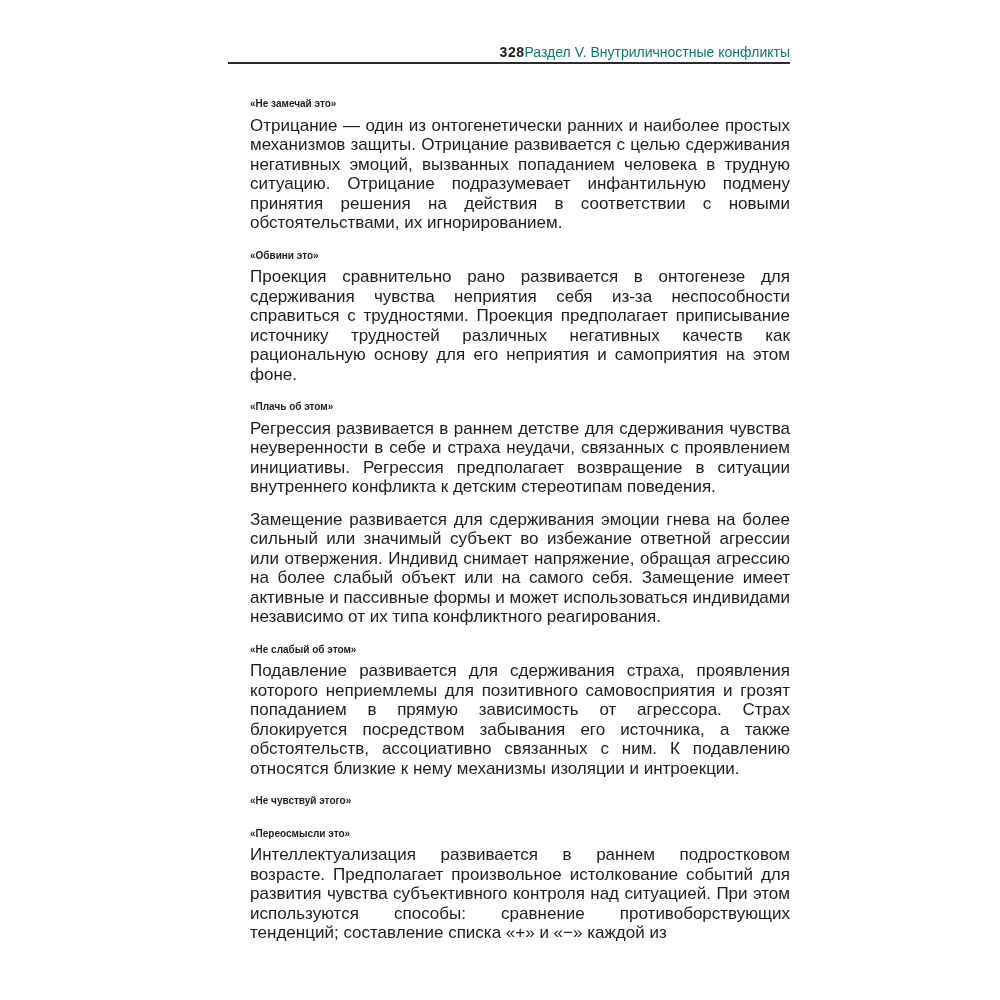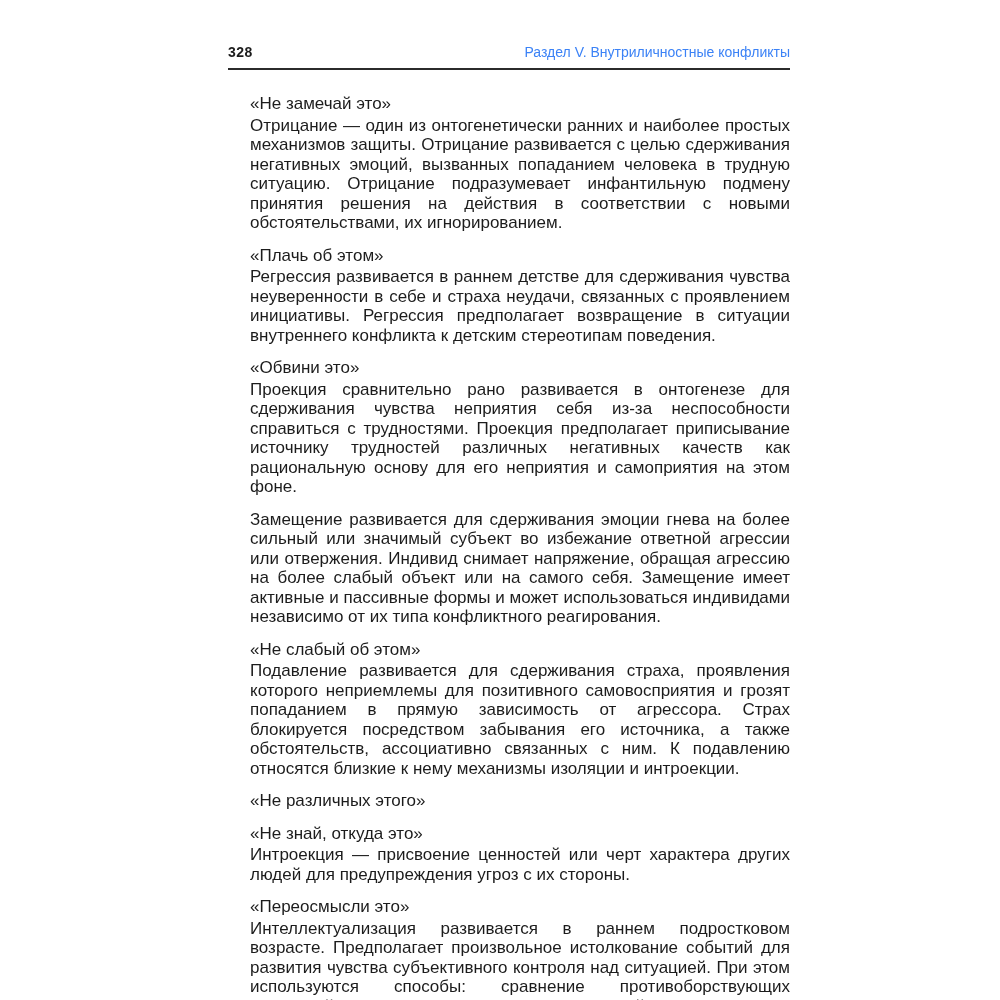--- a/index.html
+++ b/index.html
@@ -16,43 +16,43 @@
     width: 1000px;
     height: 1000px;
     background: #ffffff;
   }
   .page-header {
     position: absolute;
     left: 228px;
     top: 44px;
     width: 562px;
     display: flex;
-    justify-content: space-between;
+    justify-content: flex-end;
     align-items: flex-end;
-    padding-bottom: 8px;
+    padding-bottom: 2px;
     border-bottom: 2px solid #2b2b2b;
     font-size: 14px;
   }
   .page-number {
     font-weight: bold;
     letter-spacing: 0.5px;
   }
   .running-title {
-    color: #3b82f6;
+    color: #0f766e;
   }
   .content {
     position: absolute;
     left: 250px;
     top: 94px;
     width: 540px;
   }
   .section { margin-bottom: 13px; }
   .section-heading {
-    font-size: 17px;
-    font-weight: normal;
+    font-size: 10px;
+    font-weight: bold;
     line-height: 19.5px;
     margin-bottom: 2px;
   }
   .section-body {
     font-size: 17px;
     line-height: 19.5px;
     text-align: justify;
   }
 </style>
 </head>
@@ -66,46 +66,42 @@
   </div>
 
   <div class="content">
 
     <div class="section">
       <div class="section-heading">«Не замечай это»</div>
       <p class="section-body">Отрицание — один из онтогенетически ранних и наиболее простых механизмов защиты. Отрицание развивается с целью сдерживания негативных эмоций, вызванных попаданием человека в трудную ситуацию. Отрицание подразумевает инфантильную подмену принятия решения на действия в соответствии с новыми обстоятельствами, их игнорированием.</p>
     </div>
 
     <div class="section">
-      <div class="section-heading">«Плачь об этом»</div>
-      <p class="section-body">Регрессия развивается в раннем детстве для сдерживания чувства неуверенности в себе и страха неудачи, связанных с проявлением инициативы. Регрессия предполагает возвращение в ситуации внутреннего конфликта к детским стереотипам поведения.</p>
+      <div class="section-heading">«Обвини это»</div>
+      <p class="section-body">Проекция сравнительно рано развивается в онтогенезе для сдерживания чувства неприятия себя из-за неспособности справиться с трудностями. Проекция предполагает приписывание источнику трудностей различных негативных качеств как рациональную основу для его неприятия и самоприятия на этом фоне.</p>
     </div>
 
     <div class="section">
-      <div class="section-heading">«Обвини это»</div>
-      <p class="section-body">Проекция сравнительно рано развивается в онтогенезе для сдерживания чувства неприятия себя из-за неспособности справиться с трудностями. Проекция предполагает приписывание источнику трудностей различных негативных качеств как рациональную основу для его неприятия и самоприятия на этом фоне.</p>
+      <div class="section-heading">«Плачь об этом»</div>
+      <p class="section-body">Регрессия развивается в раннем детстве для сдерживания чувства неуверенности в себе и страха неудачи, связанных с проявлением инициативы. Регрессия предполагает возвращение в ситуации внутреннего конфликта к детским стереотипам поведения.</p>
     </div>
 
     <div class="section">
       <p class="section-body">Замещение развивается для сдерживания эмоции гнева на более сильный или значимый субъект во избежание ответной агрессии или отвержения. Индивид снимает напряжение, обращая агрессию на более слабый объект или на самого себя. Замещение имеет активные и пассивные формы и может использоваться индивидами независимо от их типа конфликтного реагирования.</p>
     </div>
 
     <div class="section">
       <div class="section-heading">«Не слабый об этом»</div>
       <p class="section-body">Подавление развивается для сдерживания страха, проявления которого неприемлемы для позитивного самовосприятия и грозят попаданием в прямую зависимость от агрессора. Страх блокируется посредством забывания его источника, а также обстоятельств, ассоциативно связанных с ним. К подавлению относятся близкие к нему механизмы изоляции и интроекции.</p>
     </div>
 
     <div class="section">
-      <div class="section-heading">«Не различных этого»</div>
+      <div class="section-heading">«Не чувствуй этого»</div>
     </div>
 
-    <div class="section">
-      <div class="section-heading">«Не знай, откуда это»</div>
-      <p class="section-body">Интроекция — присвоение ценностей или черт характера других людей для предупреждения угроз с их стороны.</p>
-    </div>
 
     <div class="section">
       <div class="section-heading">«Переосмысли это»</div>
       <p class="section-body">Интеллектуализация развивается в раннем подростковом возрасте. Предполагает произвольное истолкование событий для развития чувства субъективного контроля над ситуацией. При этом используются способы: сравнение противоборствующих тенденций; составление списка «+» и «−» каждой из</p>
     </div>
 
   </div>
 </div>
 
 </body></html>

